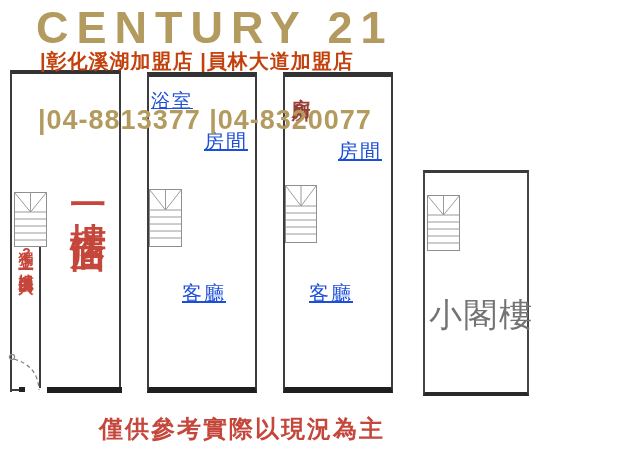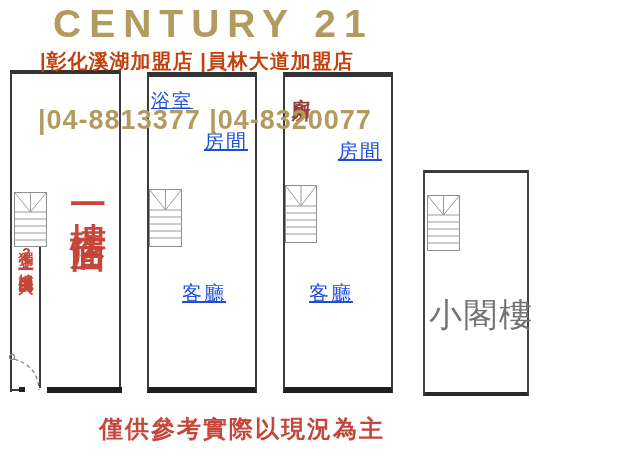--- a/index.html
+++ b/index.html
@@ -3,23 +3,22 @@
 <meta charset="utf-8">
 <style>
   html,body{margin:0;padding:0;background:#e8e8e8;}
   #stage{
     position:relative;width:640px;height:464px;background:#ffffff;
     font-family:"Liberation Sans", sans-serif;overflow:hidden;
   }
   
   .brand{
     position:absolute;left:36px;top:2px;z-index:6;
-    font-size:39px;font-weight:800;letter-spacing:8px;color:#b39a5f;
+    font-size:45px;font-weight:800;letter-spacing:8px;color:#b39a5f;
     white-space:nowrap;
-    margin-left:17px;
   }
   .stores{
     position:absolute;left:40px;top:48px;z-index:6;
     font-size:20px;font-weight:700;color:#c2410c;white-space:nowrap;letter-spacing:1px;text-align:center;
   }
   .phones{
     position:absolute;left:38px;top:65px;z-index:6;
     font-size:27px;font-weight:700;color:#b39a5f;white-space:nowrap;letter-spacing:1px;margin-top:40px;
   }
   

